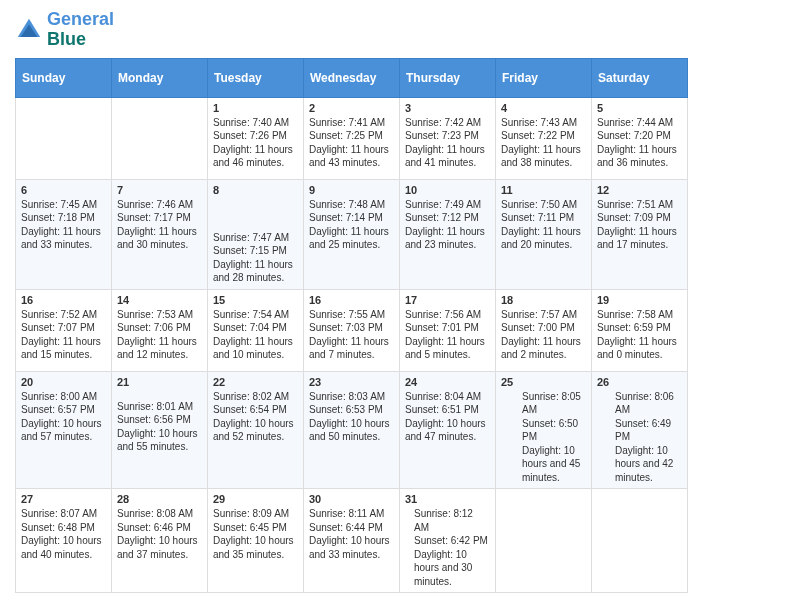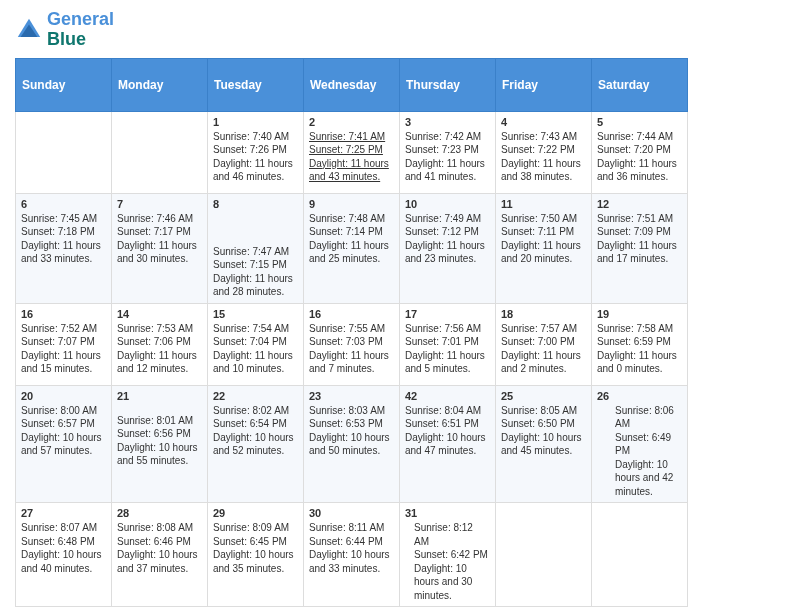--- a/index.html
+++ b/index.html
@@ -54,21 +54,21 @@
     .calendar {
       width: 100%;
       border-collapse: collapse;
       border: 1px solid #ccc;
     }
     .calendar th {
       background: #4a90d9;
       color: white;
       font-size: 12px;
       font-weight: bold;
-      padding: 19px 6px;
+      padding: 12px 6px;
       text-align: left;
       border: 1px solid #3a80c9;
     }
     .calendar td {
       width: calc(100% / 7);
       vertical-align: top;
       padding: 4px 5px;
       border: 1px solid #ddd;
       font-size: 9.5px;
       color: #333;
@@ -134,21 +134,21 @@
           <td class="empty-cell"></td>
           <td class="empty-cell"></td>
           <td>
             <span class="day-number">1</span>
             <div class="day-info" style="white-space: pre-line;">Sunrise: 7:40 AM
 Sunset: 7:26 PM
 Daylight: 11 hours and 46 minutes.</div>
           </td>
           <td>
             <span class="day-number">2</span>
-            <div class="day-info" style="white-space: pre-line; text-decoration: underline;">Sunrise: 7:41 AM
+            <div class="day-info" style="white-space: pre-line;">Sunrise: 7:41 AM
 Sunset: 7:25 PM
 Daylight: 11 hours and 43 minutes.</div>
           </td>
           <td>
             <span class="day-number">3</span>
             <div class="day-info" style="white-space: pre-line;">Sunrise: 7:42 AM
 Sunset: 7:23 PM
 Daylight: 11 hours and 41 minutes.</div>
           </td>
           <td>
@@ -271,28 +271,28 @@
 Sunset: 6:54 PM
 Daylight: 10 hours and 52 minutes.</div>
           </td>
           <td>
             <span class="day-number">23</span>
             <div class="day-info" style="white-space: pre-line;">Sunrise: 8:03 AM
 Sunset: 6:53 PM
 Daylight: 10 hours and 50 minutes.</div>
           </td>
           <td>
-            <span class="day-number">42</span>
+            <span class="day-number">24</span>
             <div class="day-info" style="white-space: pre-line;">Sunrise: 8:04 AM
 Sunset: 6:51 PM
 Daylight: 10 hours and 47 minutes.</div>
           </td>
           <td>
             <span class="day-number">25</span>
-            <div class="day-info" style="white-space: pre-line;">Sunrise: 8:05 AM
+            <div class="day-info" style="white-space: pre-line; margin-left: 21px;">Sunrise: 8:05 AM
 Sunset: 6:50 PM
 Daylight: 10 hours and 45 minutes.</div>
           </td>
           <td>
             <span class="day-number">26</span>
             <div class="day-info" style="white-space: pre-line; margin-left: 18px;">Sunrise: 8:06 AM
 Sunset: 6:49 PM
 Daylight: 10 hours and 42 minutes.</div>
           </td>
         </tr>

